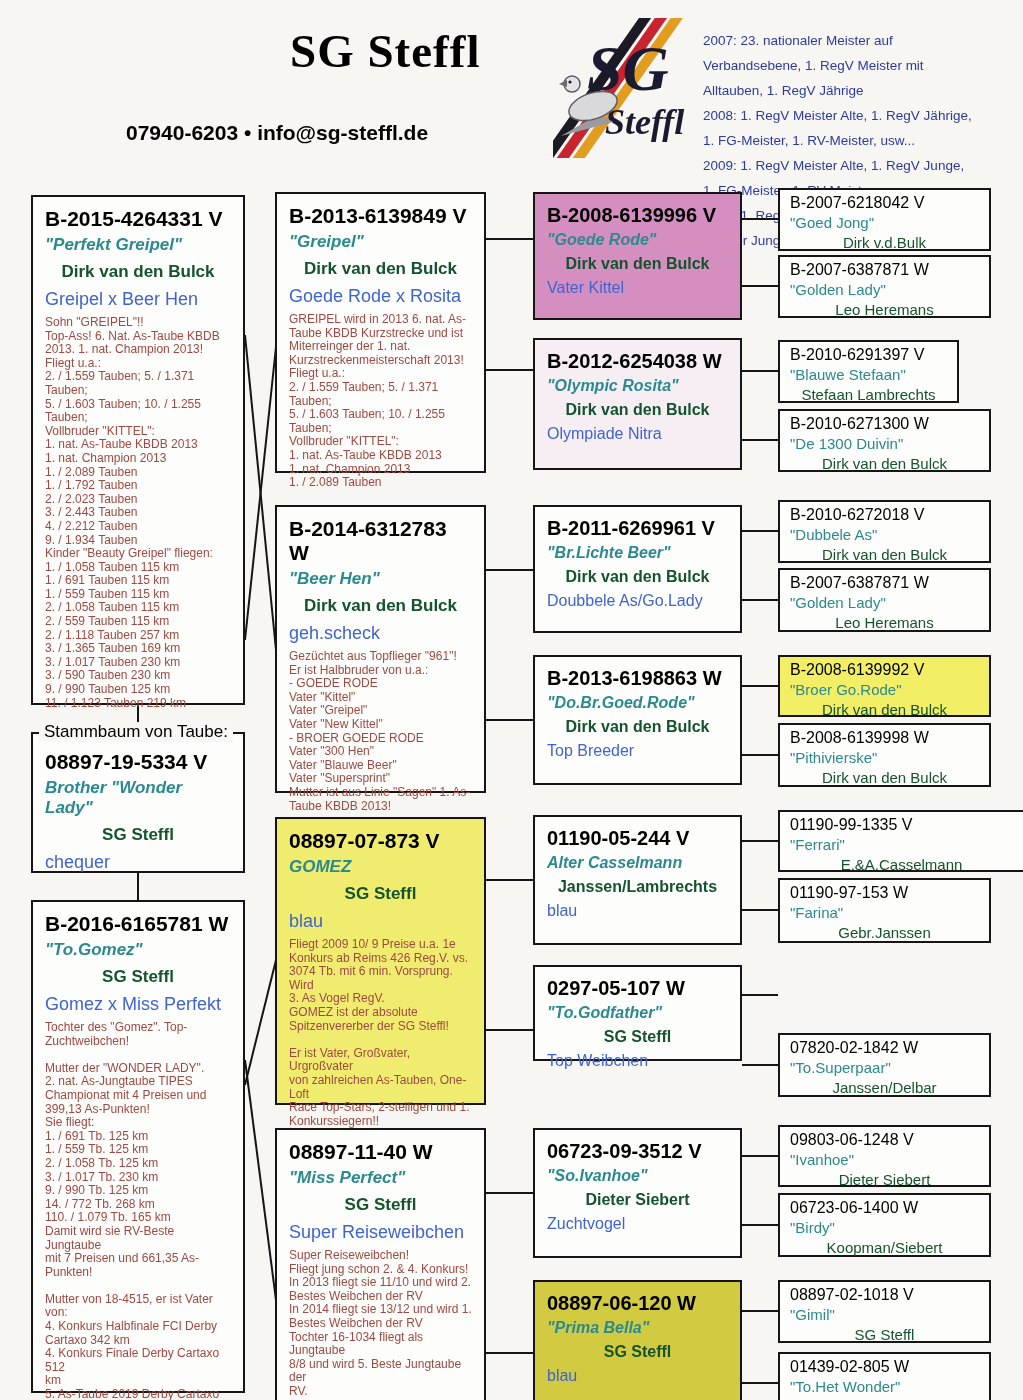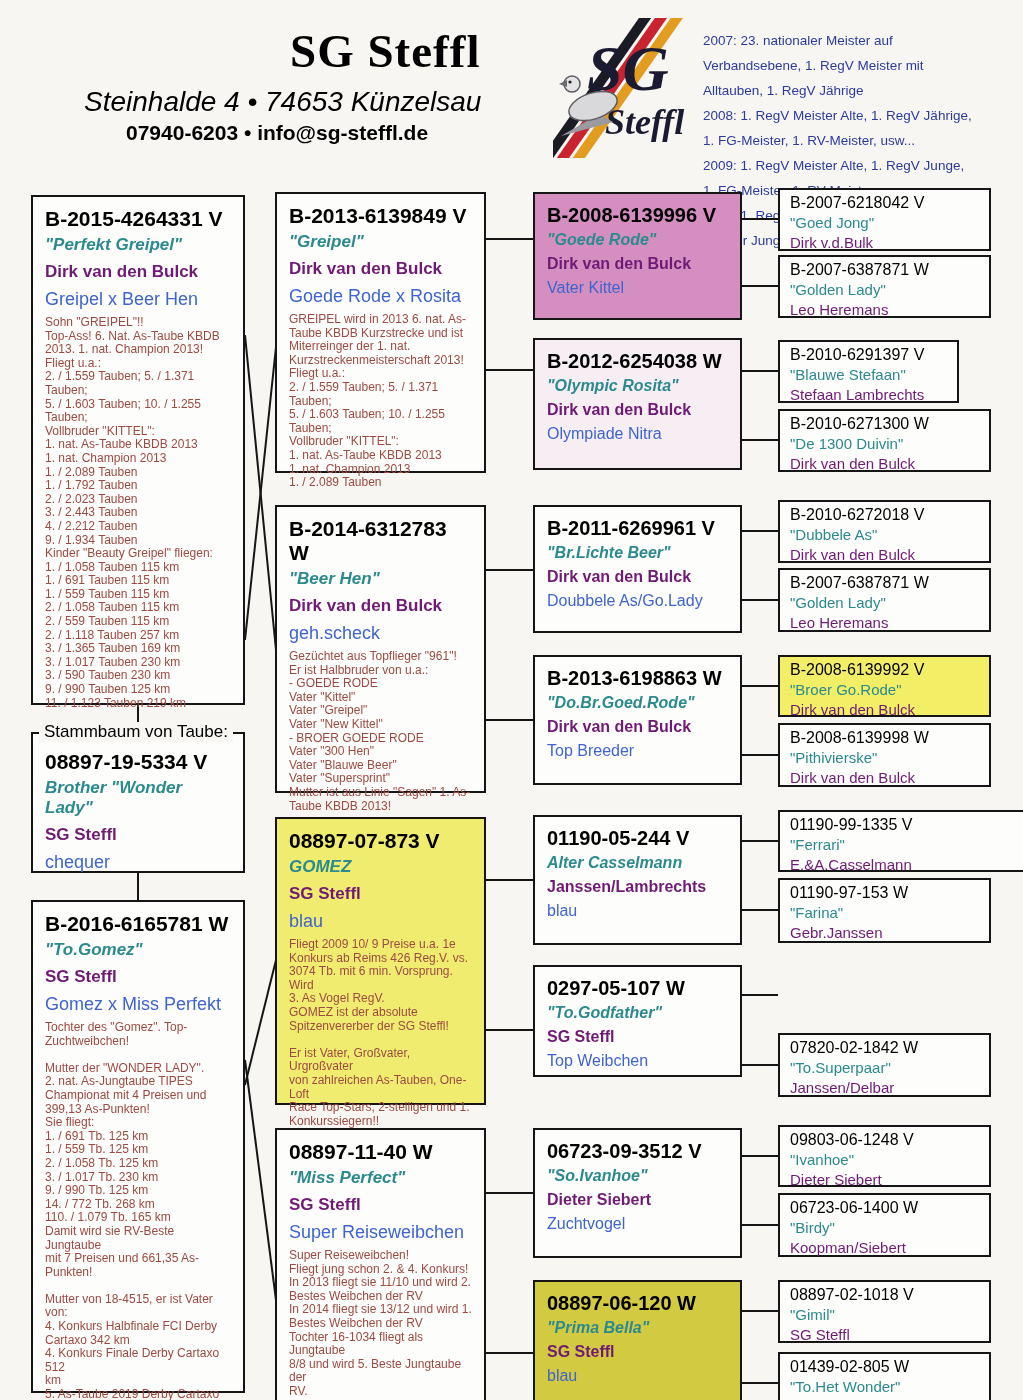--- a/index.html
+++ b/index.html
@@ -18,21 +18,21 @@
   .connectors line{stroke:#151515;stroke-width:2;}
   
   .box{position:absolute;background:#fdfdfb;border:2px solid #151515;box-sizing:border-box;}
   .bg-pink{background:#d48fc0;}
   .bg-lightpink{background:#f6eef3;}
   .bg-yellow{background:#f0ec6f;}
   .bg-yellow2{background:#f2ee66;}
   .bg-olive{background:#d2ca41;}
   .ring{font-weight:bold;font-size:21px;margin:10px 12px 2px;}
   .name{color:#2b8a8e;font-weight:bold;font-style:italic;font-size:17px;margin:4px 12px 2px;}
-  .breeder{color:#701a75;font-weight:bold;font-size:17px;margin:7px 12px 2px;}
+  .breeder{color:#14532d;font-weight:bold;font-size:17px;margin:7px 12px 2px;text-align:center;}
   .extra{color:#3f64cf;font-size:18px;margin:7px 12px 2px;}
   .body{color:#9d4a42;font-size:12px;line-height:13.6px;margin:6px 12px 4px;white-space:pre-line;}
   
   .col3 .ring{font-size:20px;margin:10px 12px 2px;}
   .col3 .name{font-size:16px;}
   .col3 .breeder{font-size:16px;margin-top:6px;}
   .col3 .extra{font-size:16px;margin-top:6px;}
   
   .col4 .ring{font-weight:normal;font-size:16px;margin:3px 10px 0;line-height:20px;}
   .col4 .name{font-weight:normal;font-style:normal;font-size:15px;margin:0 10px;line-height:20px;}
@@ -40,21 +40,20 @@
   
   .subject-legend{position:absolute;top:-12px;left:6px;background:#f8f7f3;
                   padding:0 5px;font-size:17px;color:#000;}
 </style>
 </head>
 <body>
 
 <div class="page">
 
   <div class="title">SG Steffl</div>
-  <div class="address">Steinhalde 4 • 74653 Künzelsau</div>
   <div class="contact">07940-6203 • info@sg-steffl.de</div>
 
   <div class="logo">
     <svg width="152" height="140" viewBox="0 0 152 140">
       <g transform="rotate(-55 76 70)">
         <rect x="-35" y="38" width="220" height="10" fill="#1b1b24"></rect>
         <rect x="-35" y="51" width="220" height="10" fill="#c8232e"></rect>
         <rect x="-35" y="64" width="220" height="10" fill="#e29c1f"></rect>
       </g>
       <text x="34" y="72" font-family="Liberation Serif, serif" font-style="italic" font-weight="bold" font-size="64" fill="#1a1a30">SG</text>
@@ -290,21 +289,21 @@
     <div class="extra">Top Breeder</div>
   </div>
 
   <div class="box col3" style="left:533px;top:815px;width:209px;height:130px">
     <div class="ring">01190-05-244 V</div>
     <div class="name">Alter Casselmann</div>
     <div class="breeder">Janssen/Lambrechts</div>
     <div class="extra">blau</div>
   </div>
 
-  <div class="box col3" style="left:533px;top:965px;width:209px;height:112px">
+  <div class="box col3" style="left:533px;top:965px;width:209px;height:96px">
     <div class="ring">0297-05-107 W</div>
     <div class="name">"To.Godfather"</div>
     <div class="breeder">SG Steffl</div>
     <div class="extra">Top Weibchen</div>
   </div>
 
   <div class="box col3" style="left:533px;top:1128px;width:209px;height:130px">
     <div class="ring">06723-09-3512 V</div>
     <div class="name">"So.Ivanhoe"</div>
     <div class="breeder">Dieter Siebert</div>

